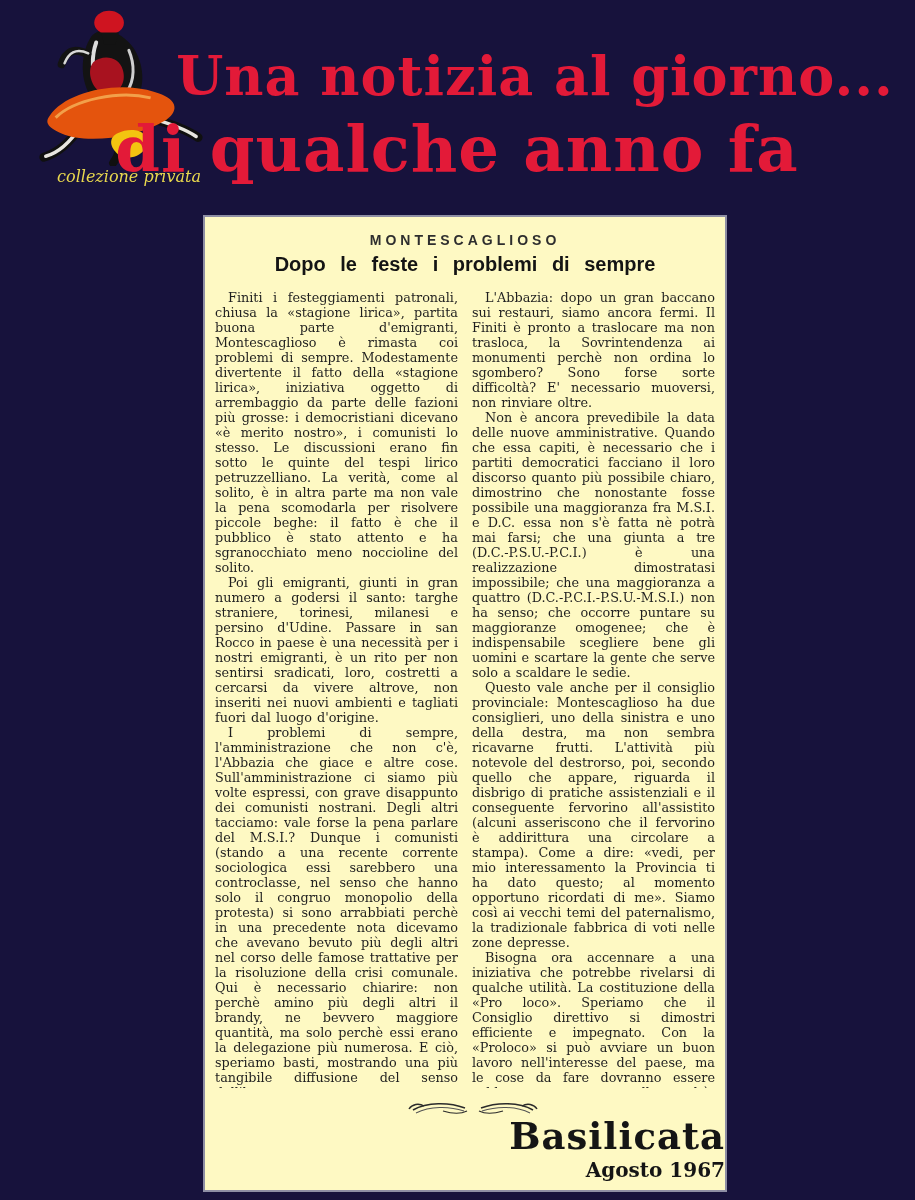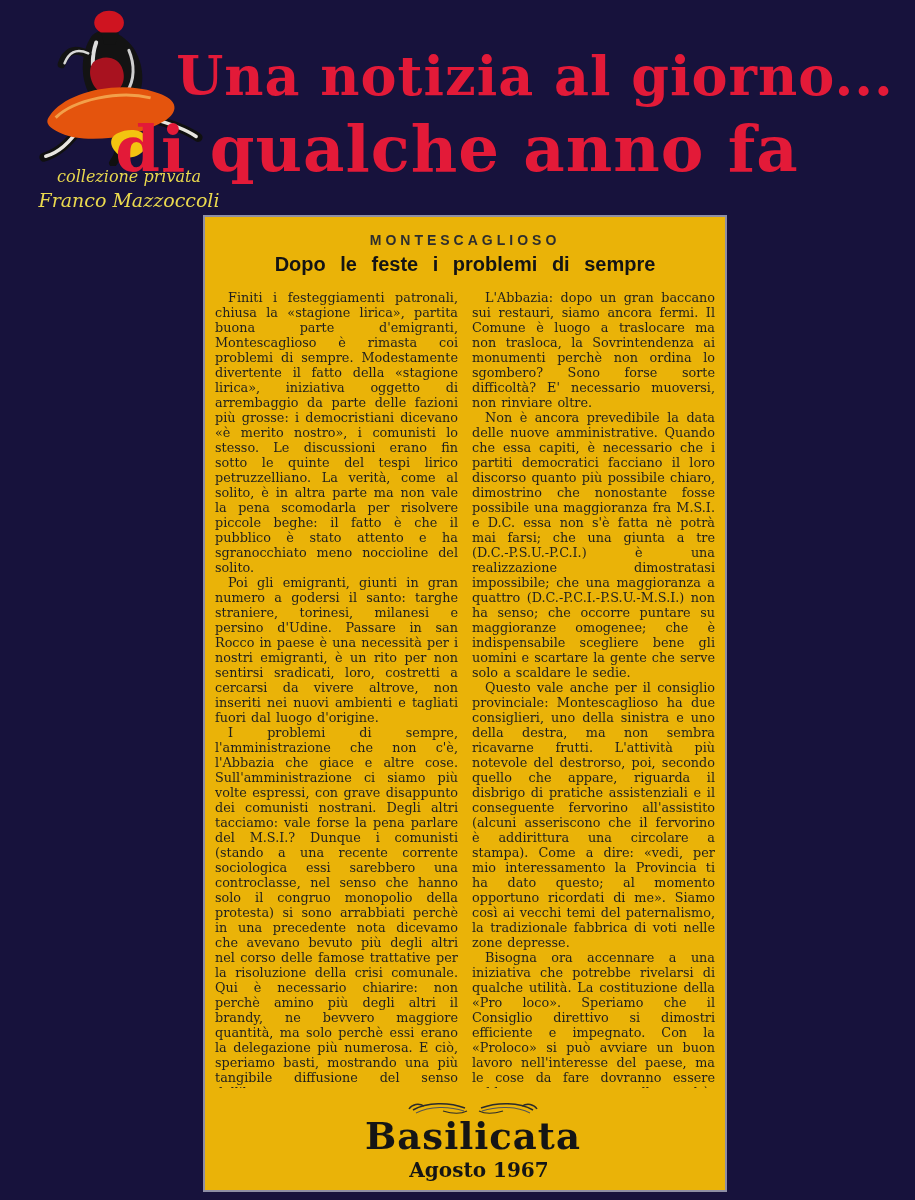--- a/index.html
+++ b/index.html
@@ -28,21 +28,21 @@
     text-align:center;
     color:#e31a38;
     font-family:"DejaVu Serif", serif;
     font-weight:bold;
   }
   .site-title .t1 { display:block; font-size:54px; line-height:72px; letter-spacing:1px; }
   .site-title .t2 { display:block; font-size:64px; line-height:74px; letter-spacing:1px; transform:translateX(-78px); }
   .clipping {
     position:absolute; left:203px; top:215px;
     width:520px; height:973px;
-    background:#eab308;
+    background:#fef9c3;
     border:2px solid #8e8ea4;
     box-sizing:content-box;
   }
   .kicker {
     margin-top:15px;
     text-align:center;
     font-family:"Liberation Sans", sans-serif;
     font-weight:bold;
     font-size:14px;
     letter-spacing:4px;
@@ -70,21 +70,21 @@
     font-family:"DejaVu Serif", serif;
     font-size:12.8px;
     line-height:15px;
     text-align:justify;
     text-indent:13px;
     color:#1f1f1f;
     word-spacing:1px;
   }
   .clip-footer {
     position:absolute; left:8px; right:0; bottom:8px;
-    text-align:center;
+    text-align:right;
     margin-left:8px;
   }
   .flourish { display:block; margin:0 auto 1px; }
   .masthead {
     font-family:"DejaVu Serif", serif;
     font-weight:bold;
     font-size:37px;
     line-height:1.0;
     letter-spacing:1px;
     color:#151515;
@@ -124,41 +124,40 @@
 
     <path d="M28,110 C44,86 96,74 134,86 C156,92 160,104 146,114 C114,134 62,138 40,128 C28,122 22,118 28,110 Z" fill="#e4540d"></path>
     <path d="M34,112 C52,94 98,84 130,92" stroke="#f2a04a" stroke-width="3" fill="none"></path>
 
     <path d="M96,128 C112,120 130,126 126,140 C122,152 106,156 97,149 C89,142 87,133 96,128 Z" fill="#f3c410"></path>
   </svg>
 </div>
 
 <div class="collection">
   <div class="l1">collezione privata</div>
-  <div class="l2">Franco Mazzoccoli</div>
 </div>
 
 <h1 class="site-title">
   <span class="t1">Una notizia al giorno...</span>
   <span class="t2">di qualche anno fa</span>
 </h1>
 
 <div class="clipping">
   <div class="kicker">MONTESCAGLIOSO</div>
   <h2 class="headline">Dopo le feste i problemi di sempre</h2>
 
   <div class="cols">
     <div class="col">
       <p class="art">Finiti i festeggiamenti patronali, chiusa la «stagione lirica», partita buona parte d'emigranti, Montescaglioso è rimasta coi problemi di sempre. Modestamente divertente il fatto della «stagione lirica», iniziativa oggetto di arrembaggio da parte delle fazioni più grosse: i democristiani dicevano «è merito nostro», i comunisti lo stesso. Le discussioni erano fin sotto le quinte del tespi lirico petruzzelliano. La verità, come al solito, è in altra parte ma non vale la pena scomodarla per risolvere piccole beghe: il fatto è che il pubblico è stato attento e ha sgranocchiato meno noccioline del solito.</p>
       <p class="art">Poi gli emigranti, giunti in gran numero a godersi il santo: targhe straniere, torinesi, milanesi e persino d'Udine. Passare in san Rocco in paese è una necessità per i nostri emigranti, è un rito per non sentirsi sradicati, loro, costretti a cercarsi da vivere altrove, non inseriti nei nuovi ambienti e tagliati fuori dal luogo d'origine.</p>
       <p class="art">I problemi di sempre, l'amministrazione che non c'è, l'Abbazia che giace e altre cose. Sull'amministrazione ci siamo più volte espressi, con grave disappunto dei comunisti nostrani. Degli altri tacciamo: vale forse la pena parlare del M.S.I.? Dunque i comunisti (stando a una recente corrente sociologica essi sarebbero una controclasse, nel senso che hanno solo il congruo monopolio della protesta) si sono arrabbiati perchè in una precedente nota dicevamo che avevano bevuto più degli altri nel corso delle famose trattative per la risoluzione della crisi comunale. Qui è necessario chiarire: non perchè amino più degli altri il brandy, ne bevvero maggiore quantità, ma solo perchè essi erano la delegazione più numerosa. E ciò, speriamo basti, mostrando una più tangibile diffusione del senso dell'humor.</p>
       <p class="art">Non c'è, dunque, amministrazione (di ciò si vergognino gli elettori che non hanno saputo prevederlo), il commissario viene quando può, il segretario comunale è burocrate quanto più non si può, eccetera.</p>
     </div>
     <div class="col">
-      <p class="art">L'Abbazia: dopo un gran baccano sui restauri, siamo ancora fermi. Il Comune è luogo a traslocare ma non trasloca, la Sovrintendenza ai monumenti perchè non ordina lo sgombero? Sono forse sorte difficoltà? E' necessario muoversi, non rinviare oltre.</p>
+      <p class="art">L'Abbazia: dopo un gran baccano sui restauri, siamo ancora fermi. Il Finiti è pronto a traslocare ma non trasloca, la Sovrintendenza ai monumenti perchè non ordina lo sgombero? Sono forse sorte difficoltà? E' necessario muoversi, non rinviare oltre.</p>
       <p class="art">Non è ancora prevedibile la data delle nuove amministrative. Quando che essa capiti, è necessario che i partiti democratici facciano il loro discorso quanto più possibile chiaro, dimostrino che nonostante fosse possibile una maggioranza fra M.S.I. e D.C. essa non s'è fatta nè potrà mai farsi; che una giunta a tre (D.C.-P.S.U.-P.C.I.) è una realizzazione dimostratasi impossibile; che una maggioranza a quattro (D.C.-P.C.I.-P.S.U.-M.S.I.) non ha senso; che occorre puntare su maggioranze omogenee; che è indispensabile scegliere bene gli uomini e scartare la gente che serve solo a scaldare le sedie.</p>
       <p class="art">Questo vale anche per il consiglio provinciale: Montescaglioso ha due consiglieri, uno della sinistra e uno della destra, ma non sembra ricavarne frutti. L'attività più notevole del destrorso, poi, secondo quello che appare, riguarda il disbrigo di pratiche assistenziali e il conseguente fervorino all'assistito (alcuni asseriscono che il fervorino è addirittura una circolare a stampa). Come a dire: «vedi, per mio interessamento la Provincia ti ha dato questo; al momento opportuno ricordati di me». Siamo così ai vecchi temi del paternalismo, la tradizionale fabbrica di voti nelle zone depresse.</p>
       <p class="art">Bisogna ora accennare a una iniziativa che potrebbe rivelarsi di qualche utilità. La costituzione della «Pro loco». Speriamo che il Consiglio direttivo si dimostri efficiente e impegnato. Con la «Proloco» si può avviare un buon lavoro nell'interesse del paese, ma le cose da fare dovranno essere saldamente ancorate alla realtà: vivere in cieli di cartone non serve a nessuno, tanto meno a noi che dobbiamo agire in zone come queste.</p>
 
     </div>
   </div>
 
   <div class="clip-footer">
     <svg class="flourish" width="140" height="18" viewBox="0 0 140 18" xmlns="http://www.w3.org/2000/svg">
       <path d="M10,11 C24,3 46,3 62,9" stroke="#2b2b2b" stroke-width="1.6" fill="none"></path>

